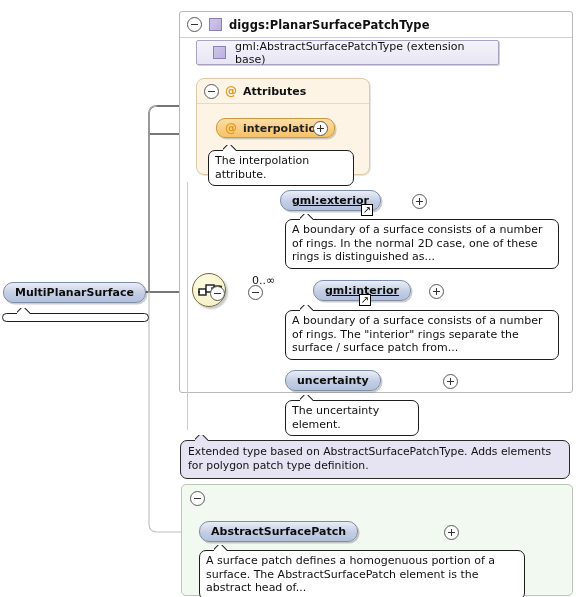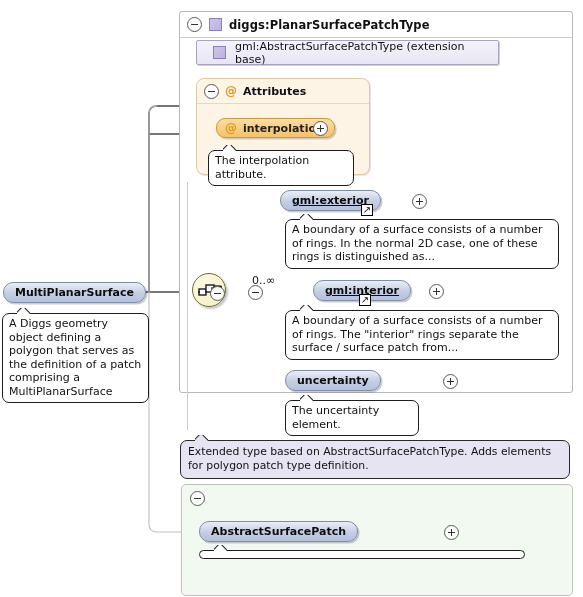--- a/index.html
+++ b/index.html
@@ -281,21 +281,20 @@
   <span>The uncertainty element.</span>
 </div>
 
 
 <div class="elem" id="el-root">
   <span class="lbl">MultiPlanarSurface</span>
 </div>
 <span class="pm abs" id="minus-root"></span>
 <div class="abs bubble" id="bub-left">
   <div class="tail"></div>
-  <span>A Diggs geometry object defining a polygon that serves as the definition of a patch comprising a MultiPlanarSurface</span>
 </div>
 
 
 <div class="abs" id="annot">
   <div class="tail"></div>
   <span>Extended type based on AbstractSurfacePatchType. Adds elements for polygon patch type definition.</span>
 </div>
 
 
 <div class="abs" id="subs-panel">
@@ -303,16 +302,17 @@
     <span class="pm"></span>
   </div>
 </div>
 
 <div class="elem" id="el-abstract">
   <span class="lbl">AbstractSurfacePatch</span>
 </div>
 <span class="pm plus abs" id="plus-abstract"></span>
 <div class="abs bubble" id="bub-abstract">
   <div class="tail"></div>
+  <span>A surface patch defines a homogenuous portion of a surface. The AbstractSurfacePatch element is the abstract head of...</span>
 </div>
 
 
 
 
 </body></html>

